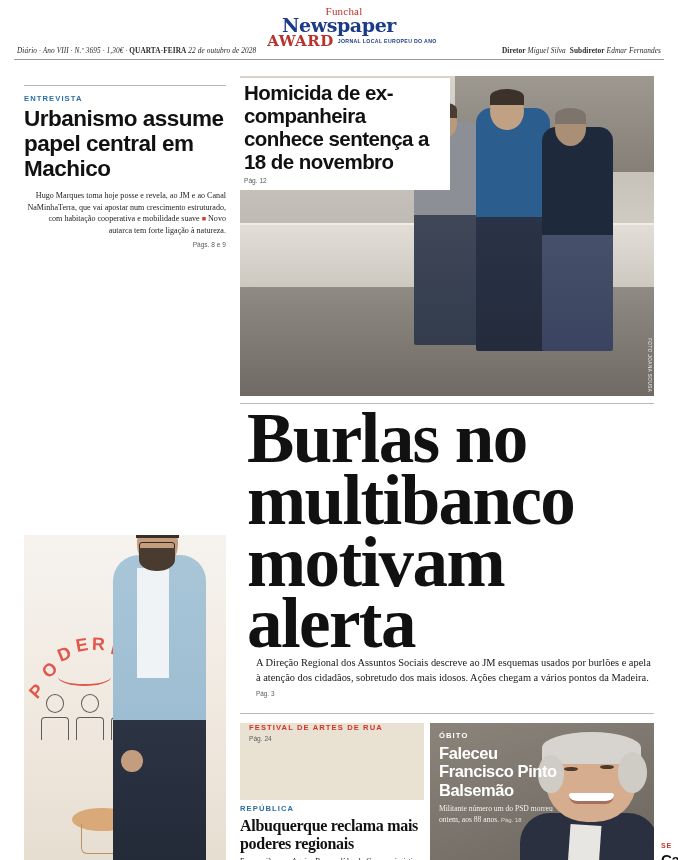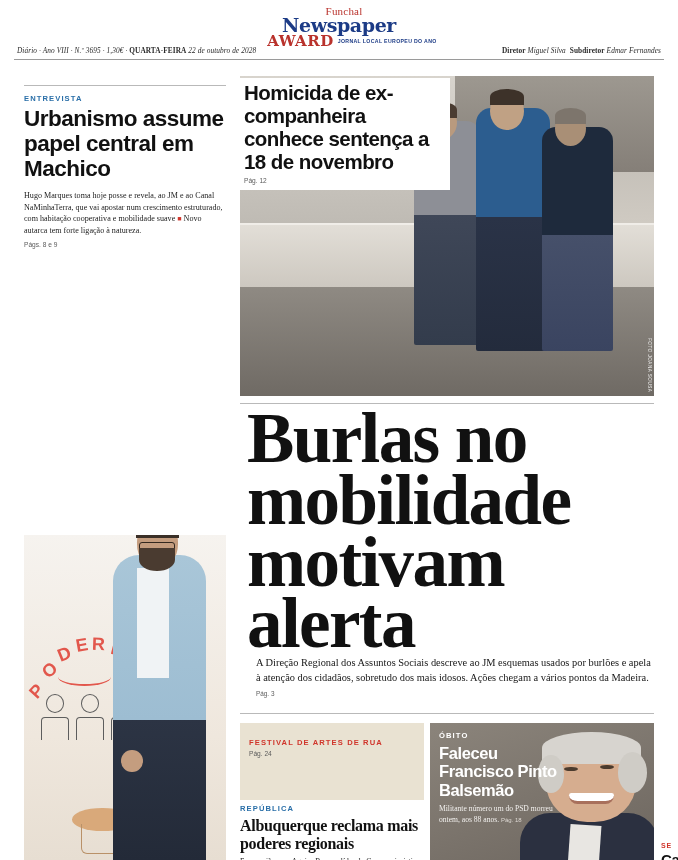--- a/index.html
+++ b/index.html
@@ -159,20 +159,21 @@
     letter-spacing:-.5px;
     margin-top:4px;
     color:#111;
   }
   .left-body {
     font-family:"Liberation Serif", serif;
     font-size:8.1px;
     line-height:1.42;
     margin-top:9px;
     color:#1c1c1c;
+    text-align:right;
   }
   .sq { color:#d0352b; font-size:7px; }
   .pages {
     font-family:"Liberation Sans", sans-serif;
     font-size:6.6px;
     color:#5b5b5b;
     display:block;
     margin-top:3px;
   }
 
@@ -260,21 +261,21 @@
     top:651px;
     border-top:1px solid #b9b9b9;
   }
 
   
   .box-street {
     position:absolute;
     left:240px; top:661px;
     width:184px; height:77px;
     background:#e9e2d2;
-    padding:15px 9px 0 9px;
+    padding:0 9px 0 9px;
   }
   .box-street .h {
     font-size:14.5px;
     font-weight:bold;
     line-height:1.13;
     letter-spacing:-.4px;
     margin-top:4px;
     color:#111;
   }
 
@@ -502,21 +503,21 @@
 
   <div class="top-head-wrap">
     <div class="top-head">Homicida de ex-companheira conhece sentença a 18 de novembro</div>
     <div class="pages">Pág. 12</div>
   </div>
 
   <div class="main-rule"></div>
 
   <div class="main-head">
     <div>Burlas no</div>
-    <div>mobilidade</div>
+    <div>multibanco</div>
     <div>motivam</div>
     <div>alerta</div>
   </div>
 
   <div class="lead">
     <span>A Direção Regional dos Assuntos Sociais descreve ao JM esquemas usados por burlões e apela à atenção dos cidadãos, sobretudo dos mais idosos. Ações chegam a vários pontos da Madeira.</span>
     <span class="pg">Pág. 3</span>
   </div>
 
   <div class="lead-rule"></div>

